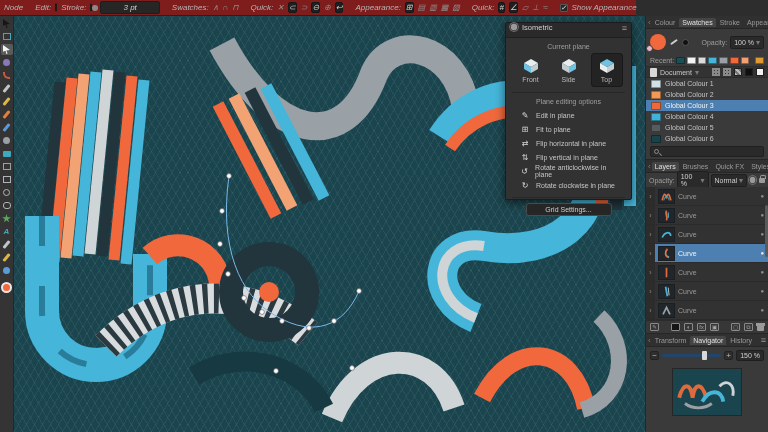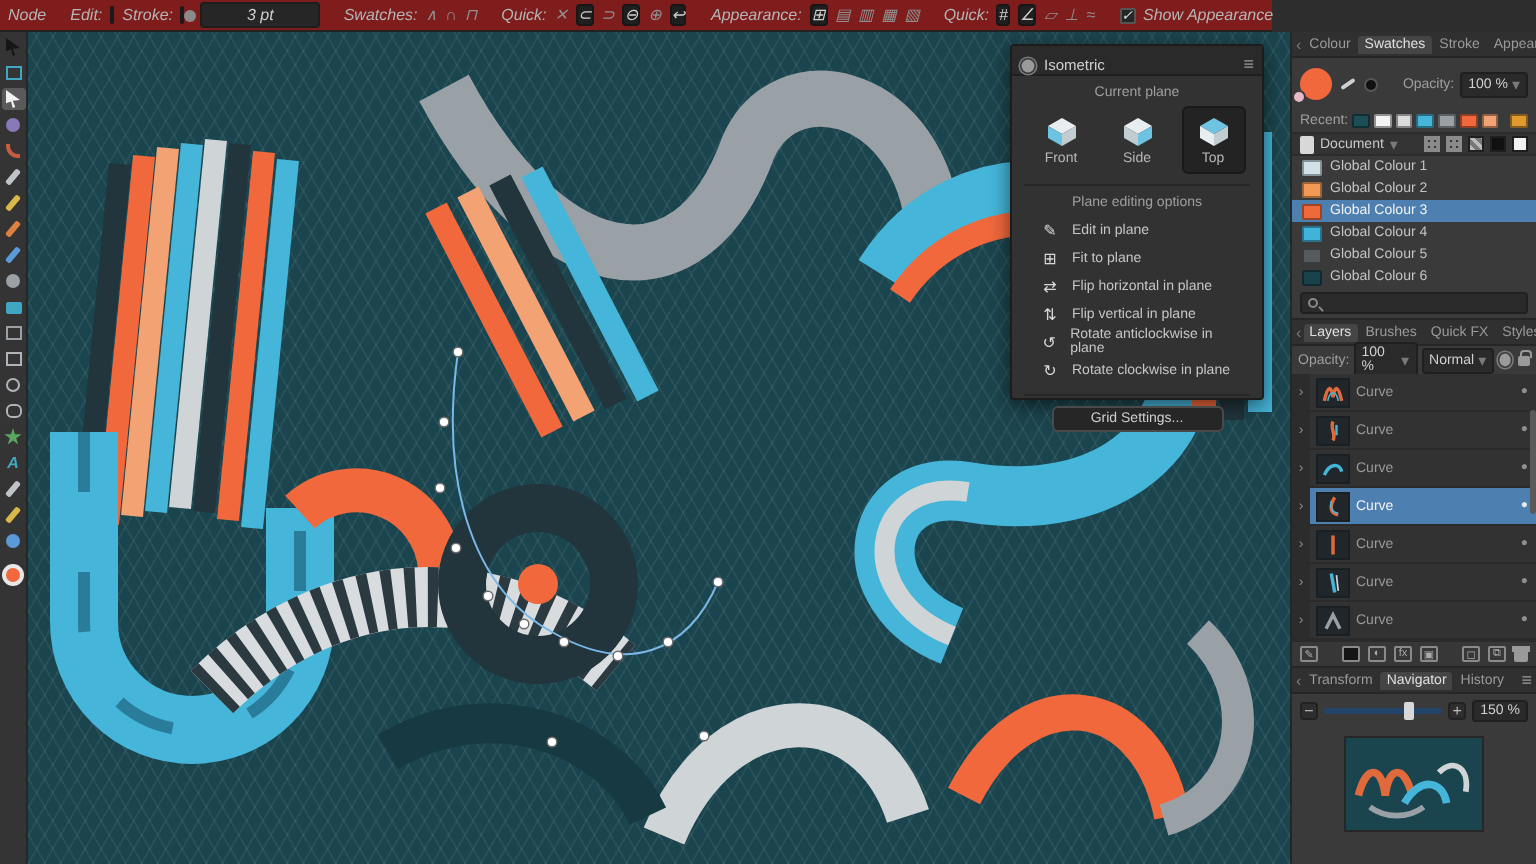--- a/index.html
+++ b/index.html
@@ -43,21 +43,21 @@
   
   #canvas { left:14px; top:16px; width:631px; height:416px; background:#1b454e; overflow:hidden; }
   #grid { position:absolute; inset:0;
      background:
        repeating-linear-gradient(60deg, rgba(255,255,255,0.055) 0 1px, transparent 1px 7px),
        repeating-linear-gradient(-60deg, rgba(255,255,255,0.055) 0 1px, transparent 1px 7px); }
 
   
   #isopanel { left:491px; top:6px; width:127px; height:178px; background:#323232; border:1px solid #1c1c1c;
               border-radius:2px; box-shadow:0 3px 10px rgba(0,0,0,0.55); font-size:7px; }
-  #isohead { height:15px; background:#2a2a2a; border-bottom:1px solid #1f1f1f; display:flex; align-items:flex-end; padding:0 4px; gap:4px; }
+  #isohead { height:15px; background:#2a2a2a; border-bottom:1px solid #1f1f1f; display:flex; align-items:flex-start; padding:0 4px; gap:4px; }
   #isohead .title { color:#d0d0d0; font-size:7.5px; }
   .menuglyph { margin-left:auto; color:#9a9a9a; font-size:9px; }
   .isocenter { text-align:center; color:#9f9f9f; margin:5px 0 3px; }
   #planes { display:flex; justify-content:center; gap:6px; }
   .plane { width:32px; height:34px; display:flex; flex-direction:column; align-items:center; justify-content:center;
            gap:2px; border-radius:3px; color:#b8b8b8; }
   .plane.sel { background:#232323; border:1px solid #191919; }
   .isodiv { height:1px; background:#272727; margin:5px 6px; }
   .isoopt { display:flex; align-items:center; gap:6px; padding:0 14px; height:14px; color:#c6c6c6; }
   .isoopt .oic { width:10px; text-align:center; color:#d8d8d8; font-size:8px; }

